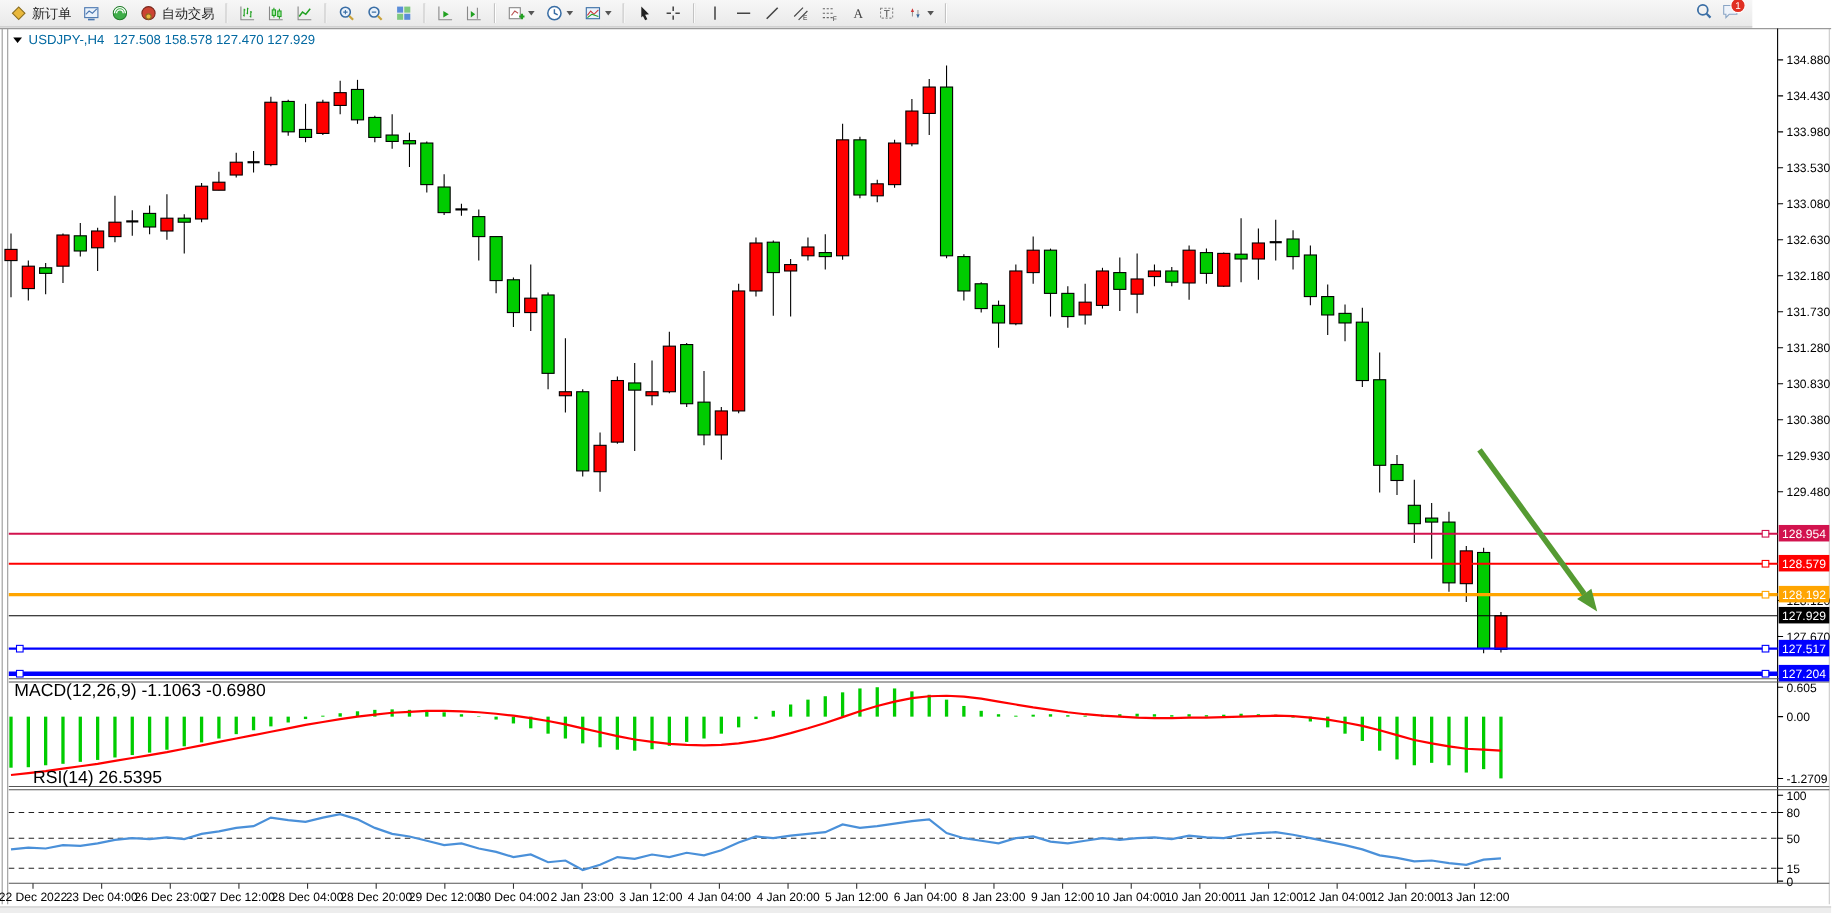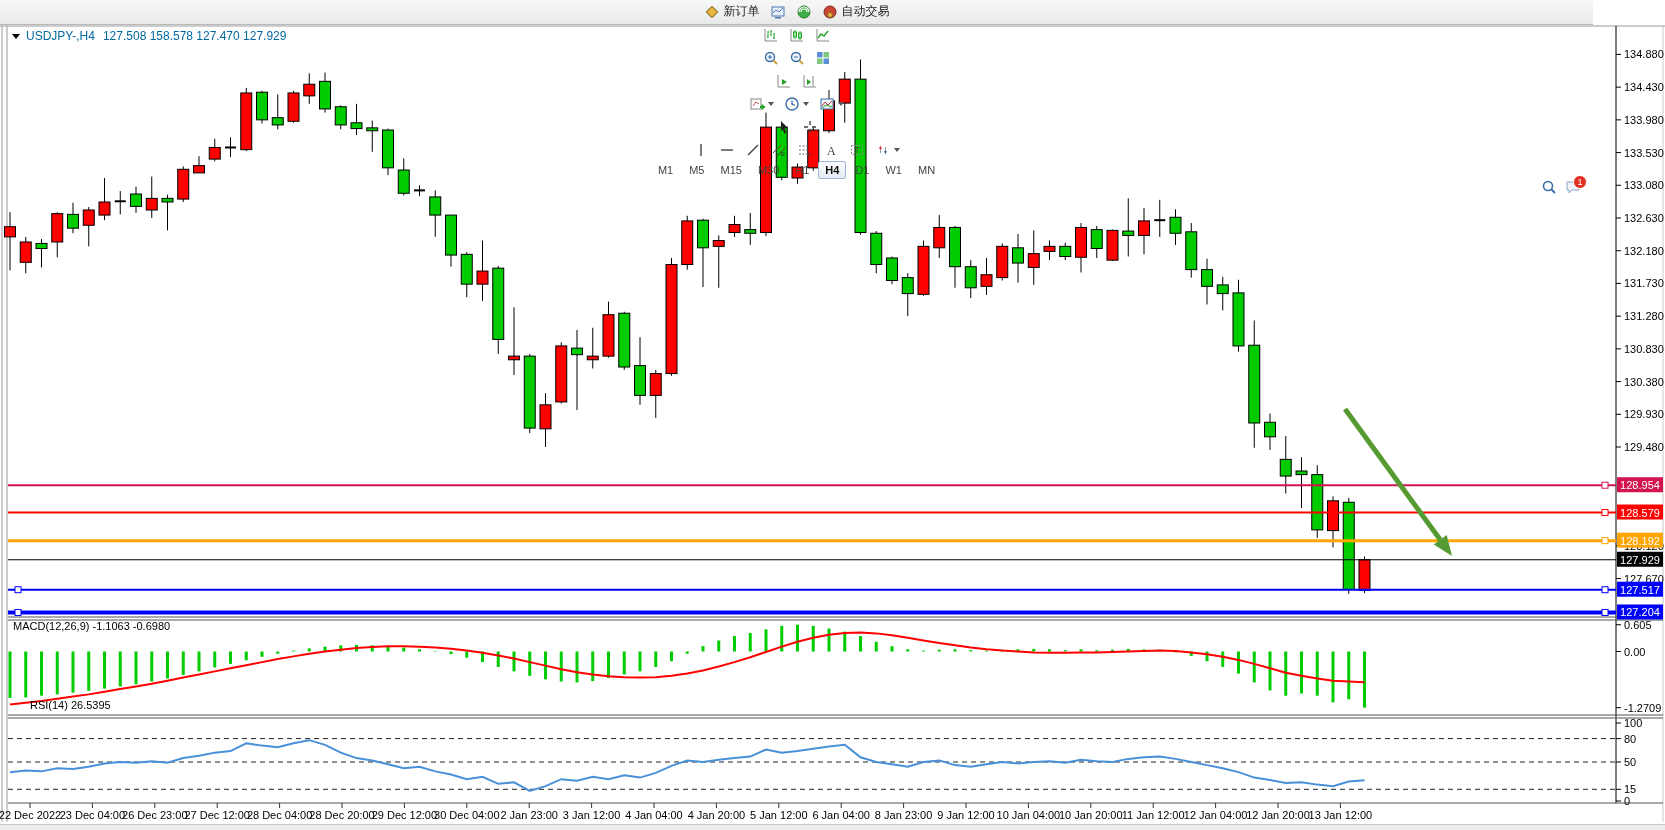--- a/index.html
+++ b/index.html
@@ -1,35 +1,35 @@
 <!DOCTYPE html>
 <html><head>
 <meta charset="utf-8">
 <style>
   html,body{margin:0;padding:0;background:#fff;}
   #app{position:relative;width:1665px;height:830px;font-family:"Liberation Sans","DejaVu Sans",sans-serif;overflow:hidden;background:#fff;}
   
-  .toolbar{position:absolute;left:0;top:0;width:1593px;height:25px;background:linear-gradient(#f7f7f7,#e9e9e9);border-bottom:1px solid #b8b8b8;display:flex;align-items:center;padding:0 4px;box-sizing:border-box;z-index:30;flex-direction:column;}
+  .toolbar{position:absolute;left:0;top:0;width:1593px;height:25px;background:linear-gradient(#f7f7f7,#e9e9e9);border-bottom:1px solid #b8b8b8;display:flex;align-items:center;padding:0 4px;box-sizing:border-box;z-index:30;}
   .tgroup{display:flex;align-items:center;height:25px;}
   .sep{width:1px;height:18px;background:#c3c3c3;margin:0 5px;border-right:1px solid #fff;}
   .tbtn{display:flex;align-items:center;height:21px;padding:0 3px;margin:0 1px;border:1px solid transparent;border-radius:2px;cursor:default;}
   .tbtn .lbl{font-size:12px;color:#222;margin-left:4px;white-space:nowrap;}
   .tbtn .dd{width:0;height:0;border-left:3px solid transparent;border-right:3px solid transparent;border-top:4px solid #555;margin-left:3px;}
   .icon16{width:16px;height:16px;display:inline-block;}
   .tf{font-size:11px;color:#444;padding:2px 6px;margin:0 1px;border:1px solid transparent;border-radius:2px;}
   .tf.active{border:1px solid #9db8d8;background:linear-gradient(#fdfdfd,#e4ecf7);color:#111;font-weight:bold;}
   .tright{margin-left:auto;display:flex;align-items:center;}
   .badge{position:absolute;top:-4px;right:-6px;background:#e03023;color:#fff;font-size:9px;line-height:12px;min-width:12px;text-align:center;border-radius:7px;border:1px solid #fff;}
   .chatwrap{position:relative;margin-right:8px;}
   
   #chart-svg{position:absolute;left:0;top:0;z-index:5;}
   .chart-title{position:absolute;left:12px;top:29px;z-index:10;font-size:12px;color:#0369a1;display:flex;align-items:center;}
   .chart-title .tri{width:0;height:0;border-left:4px solid transparent;border-right:4px solid transparent;border-top:5px solid #000;margin-right:6px;}
   .chart-title .ohlc{margin-left:8px;}
-  .pane-label{position:absolute;z-index:10;font-size:11px;color:#000;text-align:center;}
+  .pane-label{position:absolute;z-index:10;font-size:16px;color:#000;text-align:center;}
   .statusbar{position:absolute;left:0;top:824px;width:1665px;height:6px;background:#ededed;border-top:1px solid #c9c9c9;z-index:20;}
 </style>
 </head>
 <body>
 <div id="app">
 
   <div class="toolbar" id="toolbar">
       <div class="tgroup">
         <div class="tbtn">
           <span class="icon16"><svg width="16" height="16" viewBox="0 0 16 16">
@@ -206,31 +206,20 @@
         <div class="tbtn">
           <span class="icon16"><svg width="16" height="16" viewBox="0 0 16 16">
               <polygon points="4,7 7,7 5.5,3.5" fill="#c33"></polygon>
               <polygon points="9,9 12,9 10.5,12.5" fill="#369"></polygon>
               <path d="M5.5,7 v4 M10.5,9 v-4" stroke="#999"></path>
             </svg></span>
           <span class="dd"></span>
         </div>
       </div>
       <div class="sep"></div>
-      <div class="tgroup">
-        <div class="tf">M1</div>
-        <div class="tf">M5</div>
-        <div class="tf">M15</div>
-        <div class="tf">M30</div>
-        <div class="tf">H1</div>
-        <div class="tf active">H4</div>
-        <div class="tf">D1</div>
-        <div class="tf">W1</div>
-        <div class="tf">MN</div>
-      </div>
       <div class="tright">
         <div class="chatwrap"><span class="icon16"><svg width="16" height="16" viewBox="0 0 16 16">
               <circle cx="7" cy="7" r="4.5" fill="none" stroke="#3a6ea5" stroke-width="1.6"></circle>
               <line x1="10.5" y1="10.5" x2="14" y2="14" stroke="#3a6ea5" stroke-width="2"></line>
             </svg></span></div>
         <div class="chatwrap"><span class="icon16"><svg width="16" height="16" viewBox="0 0 16 16">
               <path d="M2,3 h12 v8 h-7 l-3,3 v-3 h-2 z" fill="#eef3fa" stroke="#8aa5c5"></path>
             </svg></span><span class="badge">1</span></div>
       </div>
     </div>

